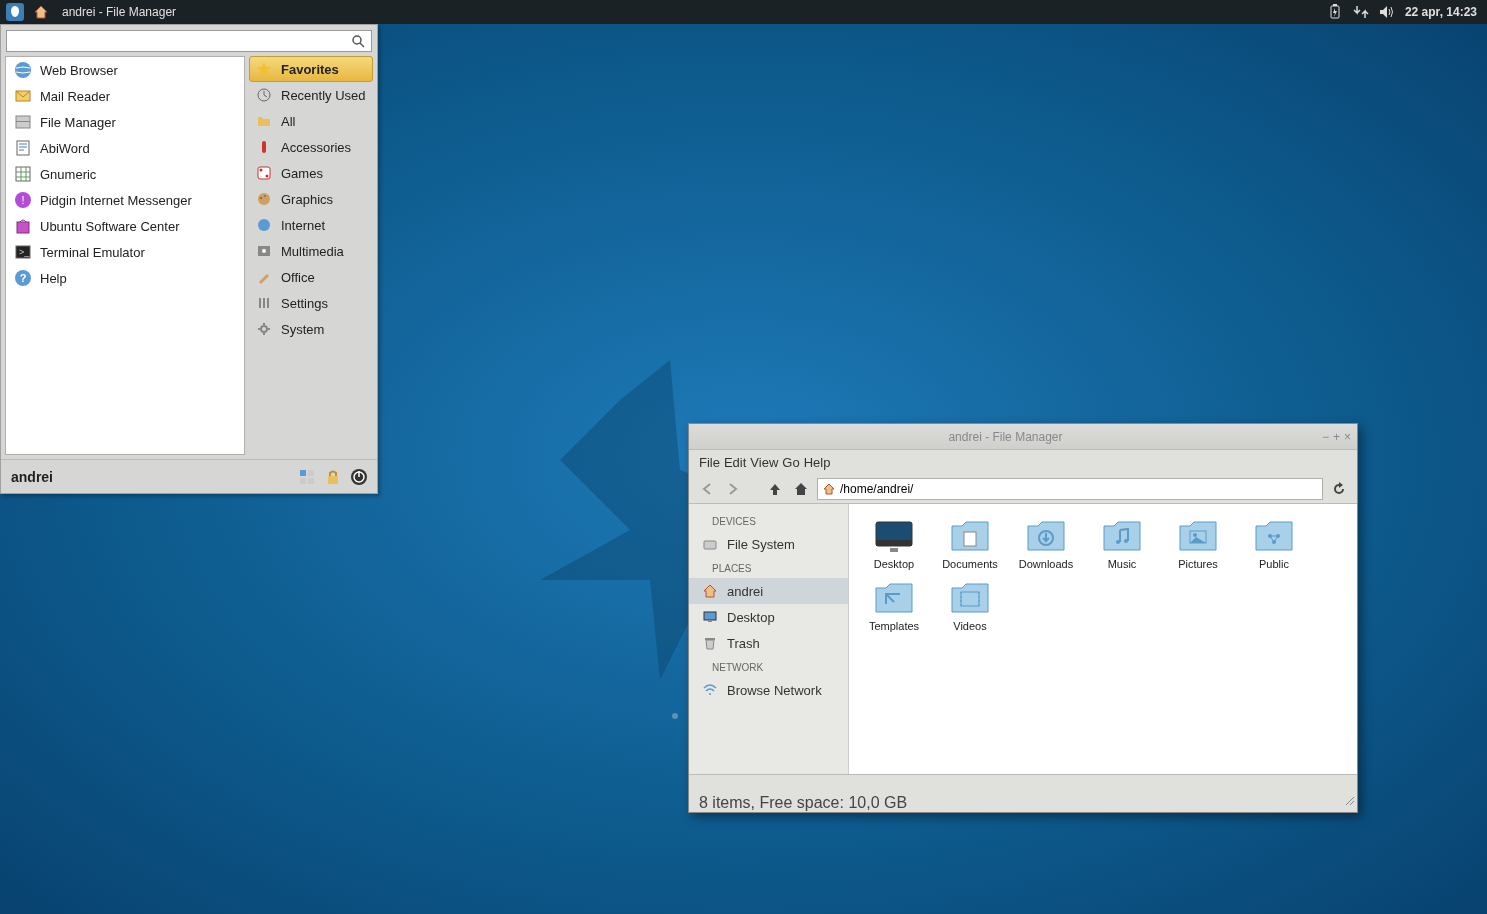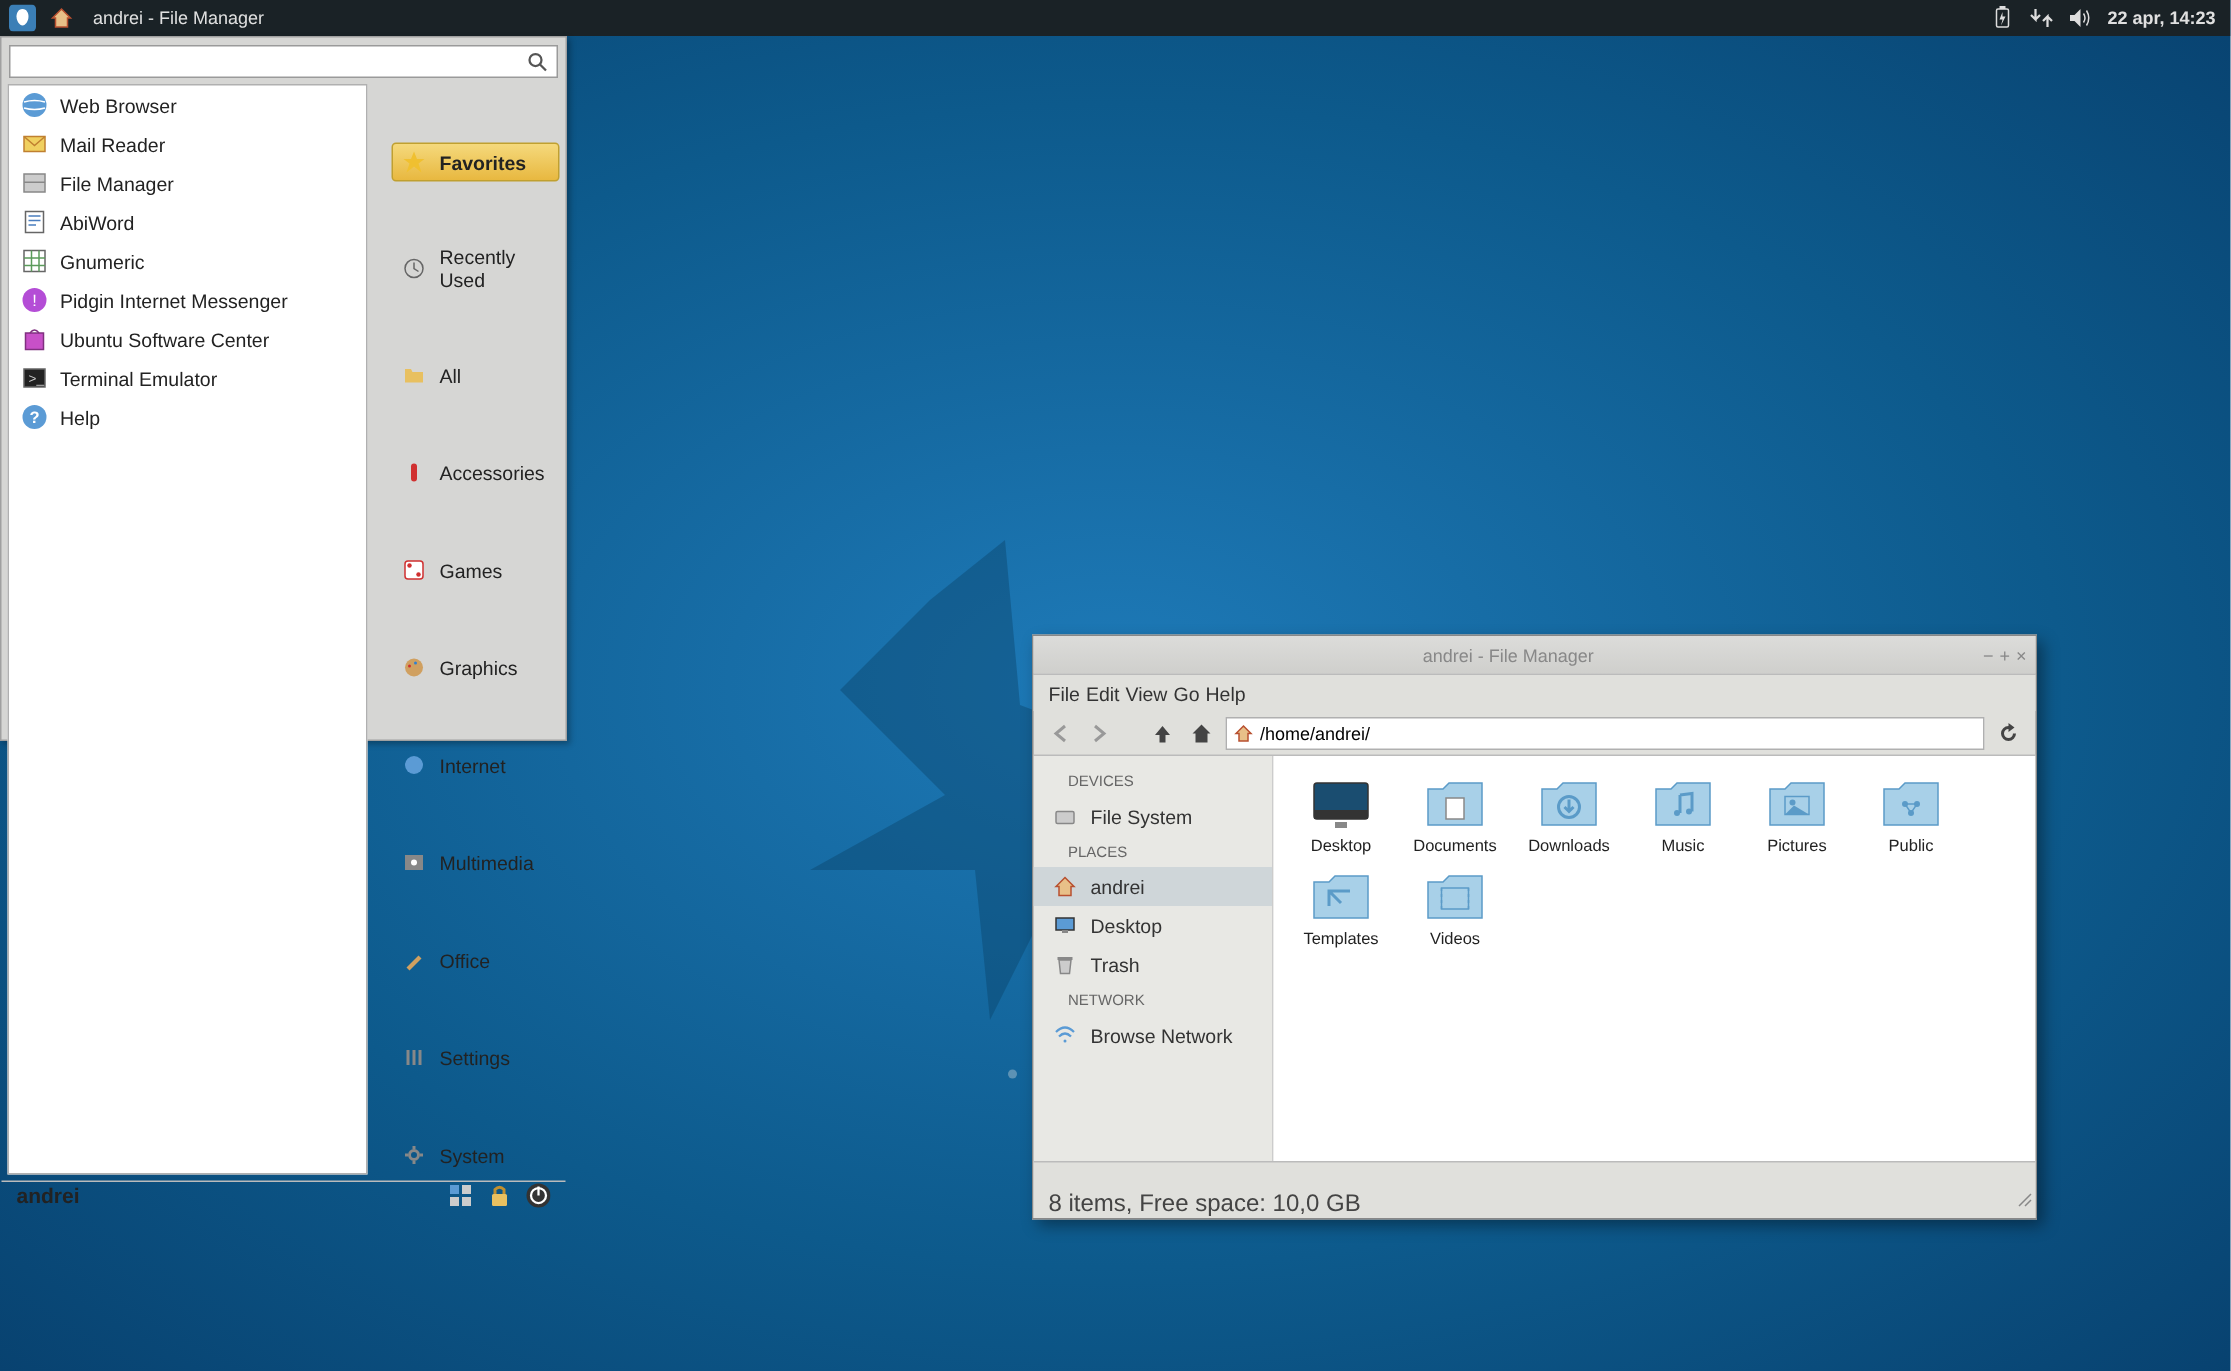--- a/index.html
+++ b/index.html
@@ -11,25 +11,25 @@
 .panel-btn { width: 22px; height: 22px; display: flex; align-items: center; justify-content: center; cursor: pointer; }
 .panel-title { margin-left: 6px; }
 .panel-right { margin-left: auto; display: flex; align-items: center; gap: 10px; padding-right: 10px; font-weight: bold; }
 .panel-icon { width: 16px; height: 16px; display: inline-flex; align-items: center; justify-content: center; }
 
 
 .whisker { position: absolute; top: 24px; left: 0; width: 378px; height: 470px; background: #d6d6d4; border: 1px solid #a0a0a0; box-shadow: 2px 2px 4px rgba(0,0,0,.3); display: flex; flex-direction: column; }
 .whisker-search { display: flex; align-items: center; padding: 5px 5px 0 5px; }
 .whisker-search input { flex: 1; height: 22px; border: 1px solid #9a9a9a; padding: 2px 24px 2px 6px; font-size: 12px; background: #fff; }
 .whisker-search .mag { position: absolute; right: 12px; top: 9px; color: #666; }
-.whisker-body { flex: 1; display: flex; gap: 16px; padding: 4px; }
+.whisker-body { flex: 1; display: flex; gap: 4px; padding: 4px; }
 .whisker-apps { background: #fff; border: 1px solid #b0b0b0; width: 240px; overflow: hidden; }
 .whisker-cats { flex: 1; }
 .app-item, .cat-item { display: flex; align-items: center; gap: 8px; padding: 4px 8px; font-size: 13px; color: #222; cursor: pointer; }
-.cat-item { padding: 4px 6px; margin-top: 39px; }
+.cat-item { padding: 4px 6px; }
 .cat-item.selected { background: linear-gradient(#f5d97c, #e8b840); border: 1px solid #c0a030; border-radius: 3px; padding: 3px 5px; font-weight: bold; }
 .icon { width: 18px; height: 18px; flex-shrink: 0; display: inline-flex; align-items: center; justify-content: center; }
 .whisker-footer { height: 34px; border-top: 1px solid #bbb; display: flex; align-items: center; padding: 0 10px; }
 .whisker-user { font-weight: bold; font-size: 14px; color: #222; }
 .whisker-actions { margin-left: auto; display: flex; gap: 8px; }
 
 
 .fm { position: absolute; left: 688px; top: 423px; width: 670px; height: 390px; background: #e0e0dc; border: 1px solid #888; box-shadow: 4px 4px 10px rgba(0,0,0,.4); display: flex; flex-direction: column; }
 .fm-titlebar { height: 26px; background: linear-gradient(#dcdcda, #cfcfcc); border-bottom: 1px solid #bbb; display: flex; align-items: center; color: #888; font-size: 12px; }
 .fm-title { flex: 1; text-align: center; }

